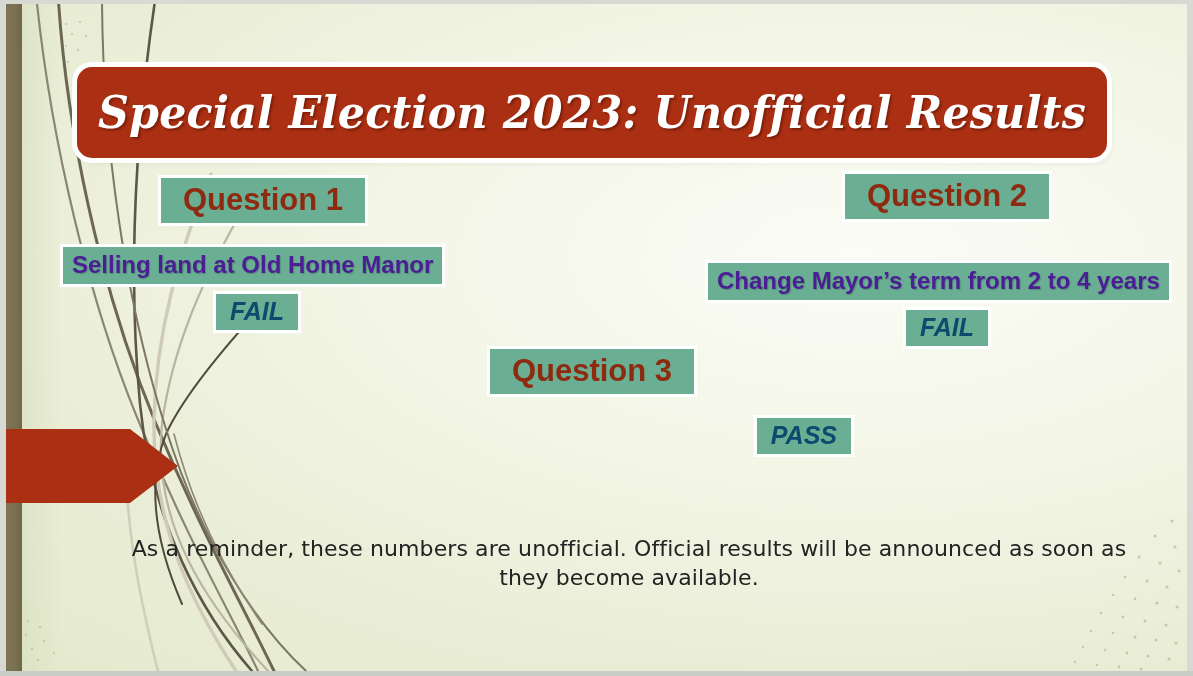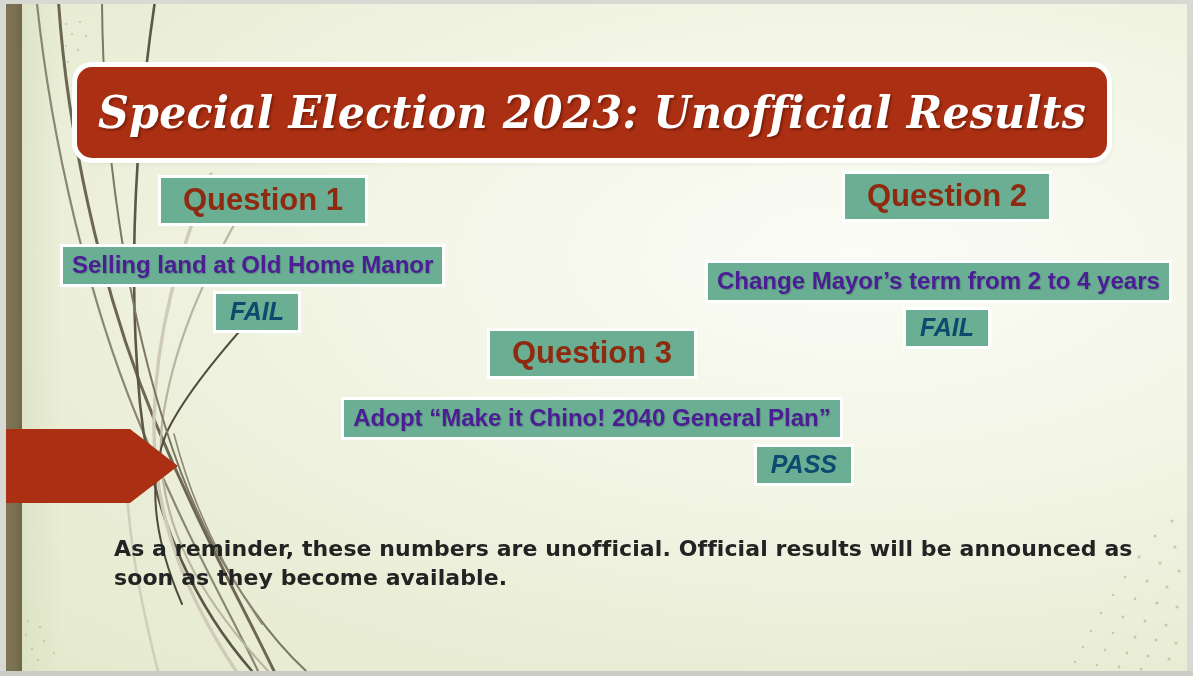--- a/index.html
+++ b/index.html
@@ -160,21 +160,21 @@
   #q1 .desc-row { text-align: left;  padding-left: 11px; }
   #q1 .res-row  { text-align: center; padding-left: 0px; }
 
   
   #q2 { left: 702px; top: 170px; width: 484px; }
   #q2 .head-row { text-align: center; padding-right: 6px;}
   #q2 .desc-row { text-align: left; margin-top: 44px; }
   #q2 .res-row  { text-align: center; padding-right: 6px;}
 
   
-  #q3 { left: 327px; top: 327px; width: 518px; }
+  #q3 { left: 327px; top: 345px; width: 518px; }
   #q3 .head-row { text-align: center; }
   #q3 .desc-row { text-align: center; }
   #q3 .res-row  { text-align: right; }
 
   .head-row { margin-bottom: 24px; }
   .desc-row { margin-bottom: 10px; }
 
   
   .red-arrow {
     position: absolute;
@@ -183,25 +183,26 @@
     width: 172px;
     height: 74px;
   }
 
   
   .footer-note {
     position: absolute;
     left: 108px;
     top: 531px;
     width: 1030px;
+    text-align: center;
     font-size: 22px;
     line-height: 1.30;
     color: #232323;
     font-family: "DejaVu Sans", sans-serif;
-    font-weight: 700;
+    font-weight: 400;
     letter-spacing: 0.1px;
   }
 
   
   .bottom-strip {
     position: absolute;
     left: 0;
     bottom: 0;
     width: 1193px;
     height: 5px;
@@ -318,23 +319,20 @@
       </div>
       <div class="res-row">
         <span class="q-result">FAIL</span>
       </div>
     </div>
 
     <div class="qblock" id="q3">
       <div class="head-row">
         <span class="q-head">Question 3</span>
       </div>
-      <div class="desc-row">
-        <span class="q-desc">Adopt “Make it Chino! 2040 General Plan”</span>
-      </div>
       <div class="res-row">
         <span class="q-result">PASS</span>
       </div>
     </div>
 
     <div class="footer-note">As a reminder, these numbers are unofficial.  Official results will be announced as soon as they become available.</div>
 
   </div>
   <div class="bottom-strip"></div>
 </div>

